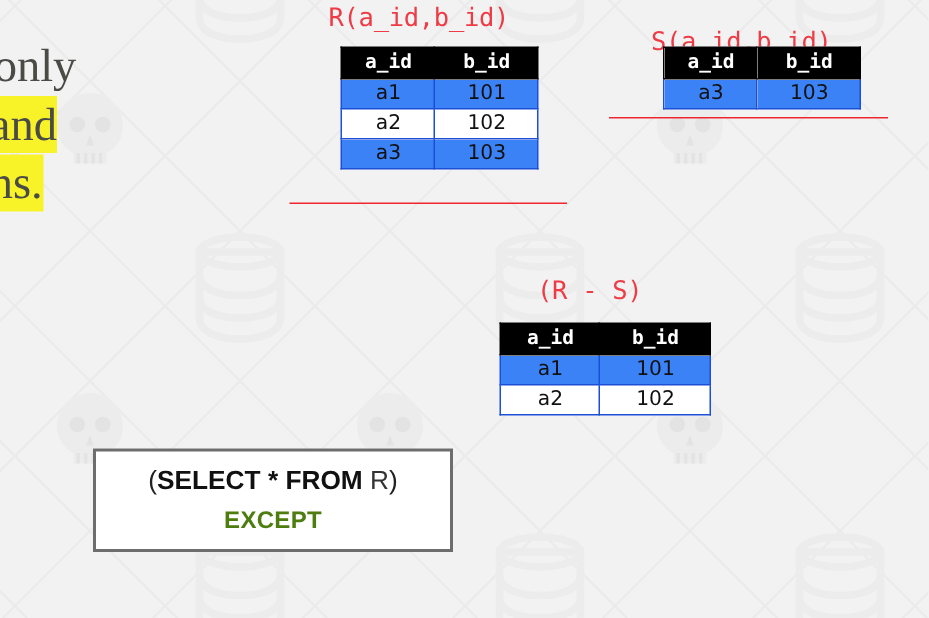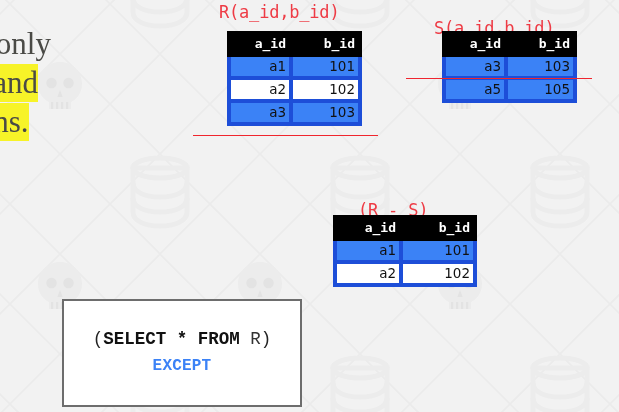--- a/index.html
+++ b/index.html
@@ -59,22 +59,22 @@
   table.rel {
     position: absolute;
     z-index: 3;
     border-collapse: collapse;
     background: #ffffff;
     font-family: "DejaVu Sans", sans-serif;
     font-size: 13.5px;
     table-layout: fixed;
   }
   table.rel th, table.rel td {
-    border: 4px solid #1d4ed8;
-    text-align: right;
+    border: 1px solid #1d4ed8;
+    text-align: center;
     padding: 1px 3px 2px 4px;
     height: 20px;
     box-sizing: border-box;
     overflow: hidden;
   }
   table.rel th {
     background: #000000;
     color: #ffffff;
     font-family: "DejaVu Sans Mono", monospace;
     font-weight: bold;
@@ -96,42 +96,42 @@
     border-top: 1.6px solid #f0262e;
     z-index: 4;
   }
 
   
   #sql-box {
     position: absolute;
     left: 62px;
     top: 299px;
     width: 240px;
-    height: 108px;
+    height: 69px;
     background: #ffffff;
     border: 2px solid #6d6d6d;
     box-sizing: border-box;
     z-index: 3;
     display: flex;
     flex-direction: column;
     justify-content: center;
     align-items: center;
-    font-family: Liberation Mono, monospace;
+    font-family: Liberation Sans, sans-serif;
     font-size: 17.5px;
     line-height: 27px;
   }
   #sql-box .sql-line {
     white-space: nowrap;
     color: #1a1a1a;
   }
   #sql-box .kw { font-weight: bold; color: #111111; }
   #sql-box .rel-name { font-weight: normal; color: #333333; }
   #sql-box .punct { font-weight: normal; color: #222222; }
   #sql-box .except {
-    color: #3b82f6;
+    color: #4d7c0f;
     font-weight: bold;
     font-size: 16px;
     letter-spacing: 0.2px;
   }
 </style>
 </head>
 <body>
 
 <svg id="bg-pattern" width="619" height="412" viewBox="0 0 619 412" aria-hidden="true">
   <defs>
@@ -209,29 +209,25 @@
     <tr>
       <th>a_id</th>
       <th>b_id</th>
     </tr>
   </thead>
   <tbody>
     <tr class="odd">
       <td>a3</td>
       <td>103</td>
     </tr>
-    <tr class="odd">
-      <td>a5</td>
-      <td>105</td>
-    </tr>
   </tbody>
 </table>
 <div class="strike" style="left:406px; top:78px; width:186px;"></div>
 
-<div class="rel-caption" style="left:358px; top:200px;">(R - S)</div>
+<div class="rel-caption" style="left:358px; top:184px;">(R - S)</div>
 <table class="rel" style="left:333px; top:215px; width:140px;">
   <colgroup>
       <col style="width:66px;">
       <col style="width:74px;">
     </colgroup>
   <thead>
     <tr>
       <th>a_id</th>
       <th>b_id</th>
     </tr>

